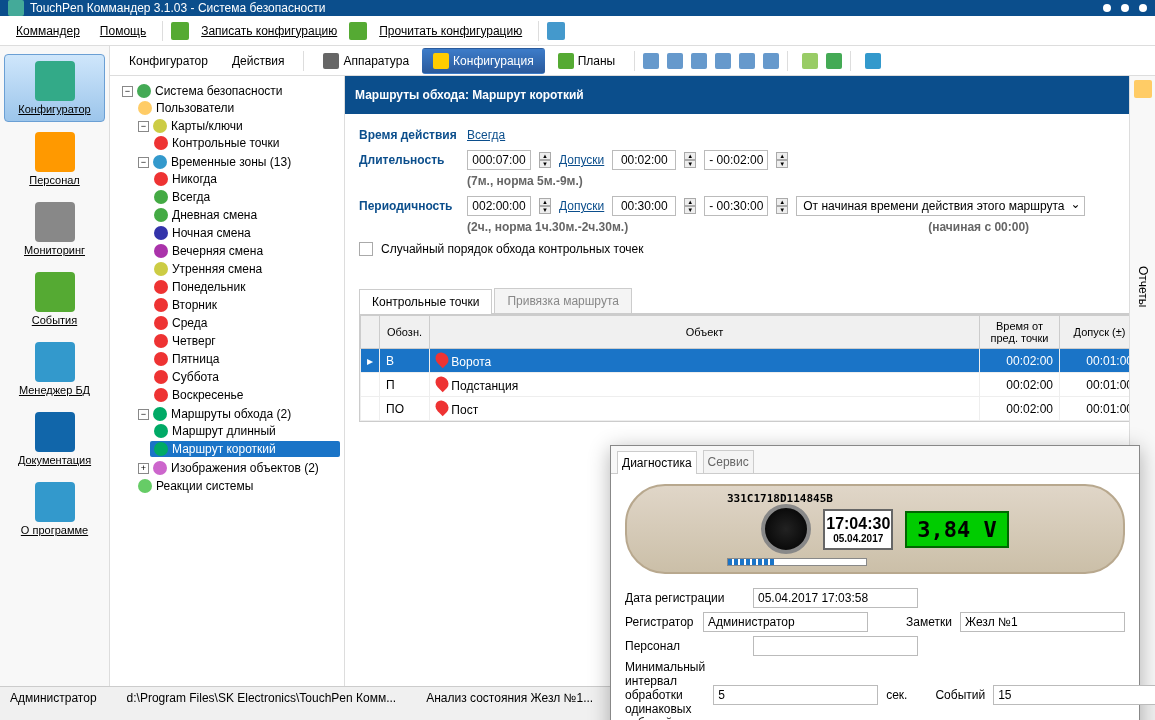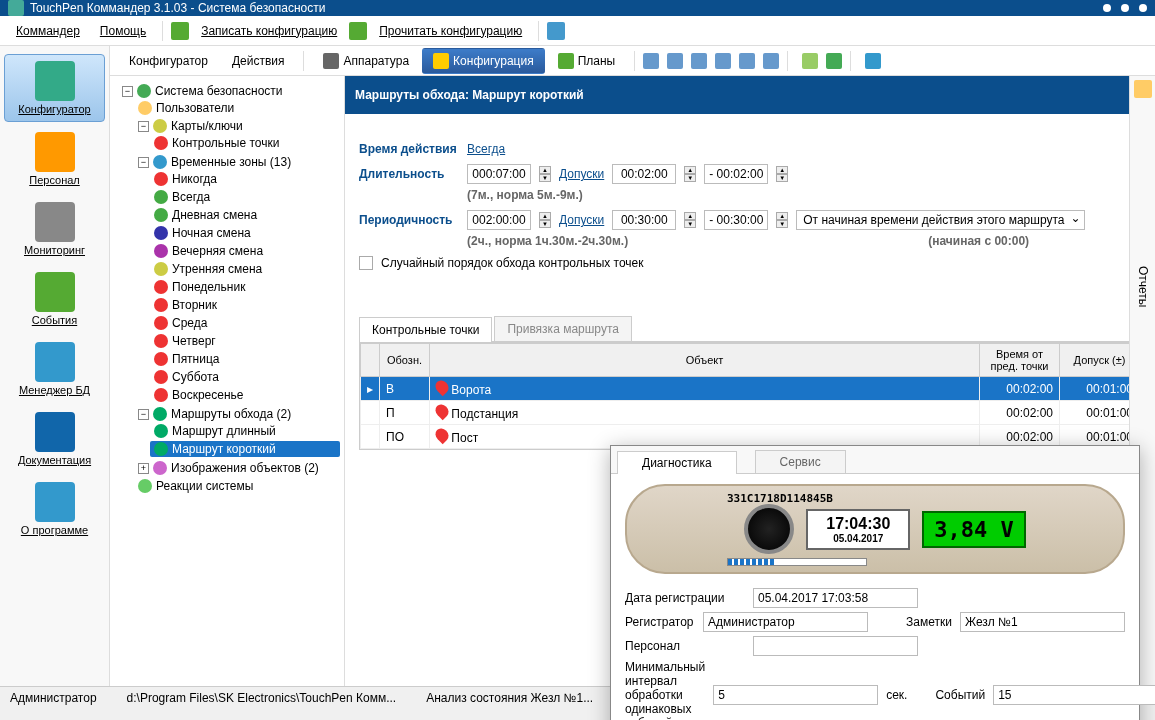--- a/index.html
+++ b/index.html
@@ -37,21 +37,21 @@
 .tree ul { list-style: none; padding-left: 16px; }
 .tree > ul { padding-left: 4px; }
 .tree li { padding: 1px 0; white-space: nowrap; }
 .tree .node { display: flex; align-items: center; gap: 4px; padding: 1px 4px; cursor: pointer; }
 .tree .node.selected { background: #1a74c7; color: #fff; border-radius: 2px; }
 .tree .exp { width: 11px; height: 11px; border: 1px solid #888; display: inline-flex; align-items: center; justify-content: center; font-size: 9px; line-height: 1; background: #fff; color: #000; cursor: pointer; }
 .tree .ticon { width: 14px; height: 14px; display: inline-block; border-radius: 50%; }
 
 .form-area { flex: 1; padding: 0; display: flex; flex-direction: column; overflow: hidden; }
 .form-header { background: #0b4e8c; color: #fff; padding: 12px 10px; font-weight: bold; }
-.form-body { padding: 28px 14px; }
+.form-body { padding: 14px 14px; }
 .frow { display: flex; align-items: center; margin-bottom: 8px; gap: 8px; }
 .frow label { color: #0b4e8c; font-weight: bold; width: 100px; }
 .frow a { color: #0b4e8c; text-decoration: underline; }
 .time-input { border: 1px solid #bbb; padding: 2px 4px; width: 64px; text-align: center; background: #fff; }
 .spinner { display: inline-flex; flex-direction: column; }
 .spinner span { width: 12px; height: 8px; border: 1px solid #aaa; font-size: 6px; text-align:center; cursor:pointer; background:#eee; }
 .hint { color: #666; margin-left: 108px; margin-top: -4px; margin-bottom: 8px; font-weight: bold; }
 .select { border: 1px solid #bbb; padding: 2px 20px 2px 6px; background: #fff; position: relative; }
 .select::after { content: "⌄"; position: absolute; right: 4px; top: 0; }
 .checkbox { width: 14px; height: 14px; border: 1px solid #aaa; background: #fff; }
@@ -68,25 +68,25 @@
 .pin { width: 12px; height: 14px; display: inline-block; background: #e33; border-radius: 50% 50% 50% 0; transform: rotate(-45deg); }
 
 .right-panel { position: absolute; right: 0; top: 30px; bottom: 0; width: 26px; background: #f8f8f8; border-left: 1px solid #ddd; display: flex; flex-direction: column; align-items: center; padding-top: 4px; }
 .right-panel .rp-icon { width: 18px; height: 18px; background: #fc6; border-radius: 2px; margin-bottom: 8px; }
 .right-panel .rp-text { writing-mode: vertical-rl; text-orientation: mixed; margin-top: 160px; }
 
 .statusbar { height: 22px; background: #f0f0f0; border-top: 1px solid #ccc; display: flex; align-items: center; padding: 0 10px; gap: 30px; font-size: 11px; }
 
 .device-window { position: absolute; left: 610px; top: 445px; width: 530px; background: #fff; border: 1px solid #888; box-shadow: 0 4px 20px rgba(0,0,0,.3); }
 .dtabs { display: flex; border-bottom: 1px solid #ccc; padding: 4px 6px 0; background: #f8f8f8; }
-.dtabs .dt { padding: 4px 24px; border: 1px solid #ccc; border-bottom: none; margin-right: 18px; background: #f4f4f4; cursor: pointer; color:#666; }
+.dtabs .dt { padding: 4px 4px; border: 1px solid #ccc; border-bottom: none; margin-right: 6px; background: #f4f4f4; cursor: pointer; color:#666; }
 .dtabs .dt.active { background: #fff; color: #000; position: relative; top: 1px; }
 .device-img { margin: 10px 14px; height: 90px; background: linear-gradient(#e0d6c8, #cbbfa8); border-radius: 40px; display: flex; align-items: center; justify-content: center; gap: 12px; border: 2px solid #b8a88e; position: relative; }
 .device-img .serial { position: absolute; top: 6px; left: 100px; font-family: monospace; font-size: 11px; font-weight: bold; }
-.device-img .lcd1 { background: #fff; border: 2px solid #666; padding: 4px 18px; font-family: monospace; font-weight: bold; text-align: center; }
+.device-img .lcd1 { background: #fff; border: 2px solid #666; padding: 4px 1px; font-family: monospace; font-weight: bold; text-align: center; }
 .device-img .lcd1 .t { font-size: 16px; }
 .device-img .lcd1 .d { font-size: 10px; }
 .device-img .lcd2 { background: #0c0; border: 2px solid #060; padding: 4px 10px; font-family: monospace; font-weight: bold; font-size: 22px; color: #000; }
 .device-img .lens { width: 50px; height: 50px; border-radius: 50%; background: radial-gradient(#222, #000); border: 4px solid #888; margin-left: 20px; }
 .device-img .progress { position:absolute; bottom:6px; left:100px; width:140px; height:8px; background:#fff; border:1px solid #888; }
 .device-img .progress .bar { height:100%; width:35%; background:repeating-linear-gradient(90deg,#1a74c7 0 4px,#fff 4px 6px); }
 .device-form { padding: 4px 14px 10px; }
 .drow { display: flex; align-items: center; margin-bottom: 4px; gap: 8px; }
 .drow label { width: 120px; }
 .dinput { border: 1px solid #bbb; padding: 2px 4px; flex: 0 0 160px; background: #fff; }

